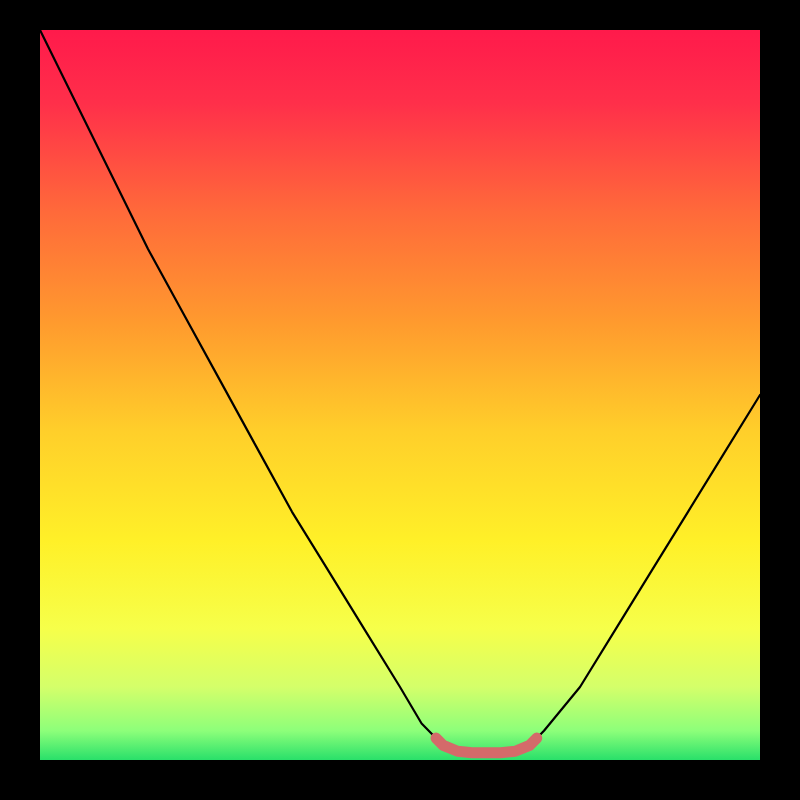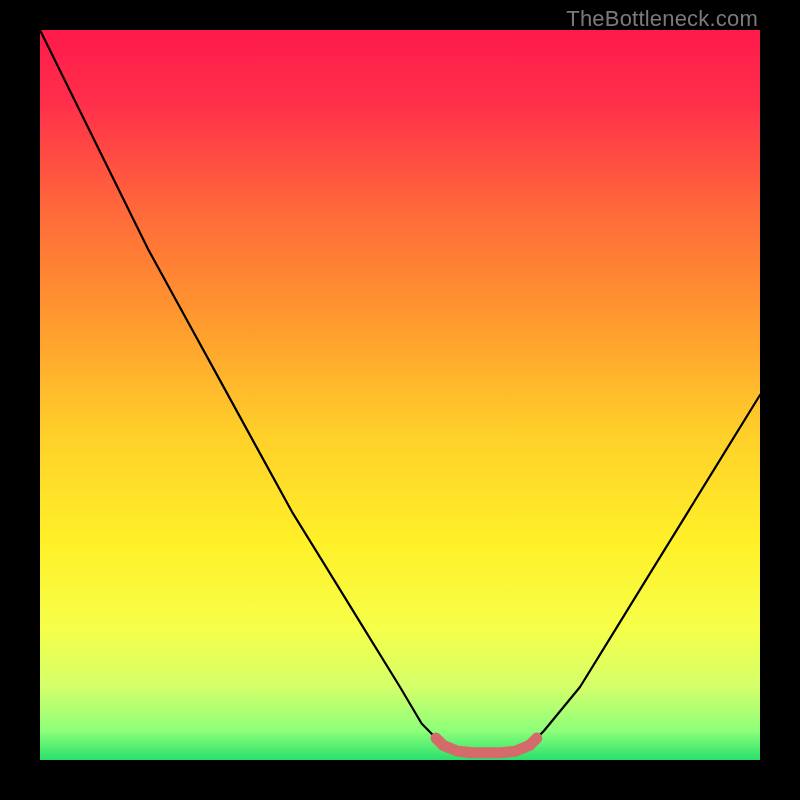--- a/index.html
+++ b/index.html
@@ -42,21 +42,20 @@
     font-weight: 500;
     letter-spacing: 0.2px;
     user-select: none;
   }
 </style>
 </head>
 <body>
 
 <div class="frame">
 
-  <div class="watermark">TheBottleneck.com</div>
 
   <div class="plot-area">
     <svg class="gradient-bg" viewBox="0 0 720 730" preserveAspectRatio="none">
       <defs>
         <linearGradient id="bg-grad" x1="0" y1="0" x2="0" y2="1">
             <stop offset="0%" stop-color="#ff1a4b"></stop>
             <stop offset="10%" stop-color="#ff2f4a"></stop>
             <stop offset="25%" stop-color="#ff6a3a"></stop>
             <stop offset="40%" stop-color="#ff9a2e"></stop>
             <stop offset="55.00000000000001%" stop-color="#ffcf2a"></stop>

